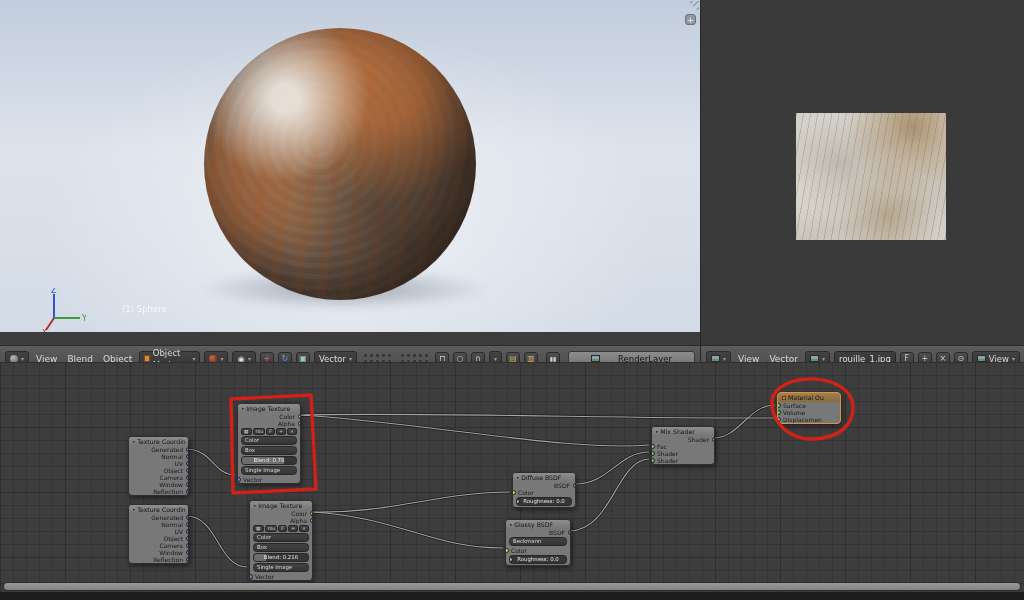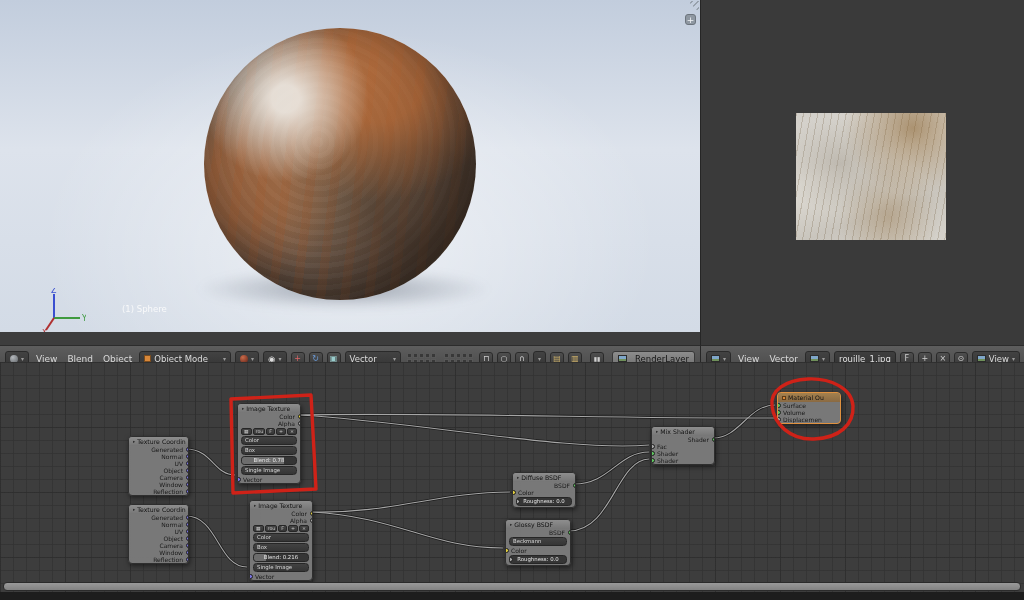--- a/index.html
+++ b/index.html
@@ -37,21 +37,21 @@
     background:linear-gradient(#5d5d5d,#4a4a4a);border-top:1px solid #2c2c2c;border-bottom:1px solid #2c2c2c;}
   #viewport-header{left:0;top:345px;width:700px;}
   #image-header{left:700px;top:345px;width:324px;border-left:1px solid #262626;}
   .menu{color:#d9d9d9;font-size:9px;padding:0 3px;}
   .dd{background:linear-gradient(#424242,#373737);border:1px solid #2a2a2a;border-radius:3px;color:#dcdcdc;
     font-size:8.5px;height:13px;line-height:12px;display:flex;align-items:center;gap:3px;padding:0 4px;}
   .dd .arr{font-size:6px;color:#9a9a9a;}
   .ibtn{background:linear-gradient(#4e4e4e,#3c3c3c);border:1px solid #2a2a2a;border-radius:3px;height:13px;min-width:14px;
     color:#cfcfcf;font-size:8px;line-height:12px;text-align:center;display:flex;align-items:center;justify-content:center;padding:0 2px;box-sizing:border-box;}
   .lightbtn{background:linear-gradient(#8d8d8d,#747474);border:1px solid #383838;border-radius:3px;height:13px;
-    color:#161616;font-size:8.5px;display:flex;align-items:center;gap:8px;padding:0 5px;}
+    color:#161616;font-size:8.5px;display:flex;align-items:center;gap:18px;padding:0 22px;}
   .cube-ico{width:7px;height:7px;background:#d8883a;border:1px solid #7a4c1e;box-sizing:border-box;}
   .sph-ico{width:8px;height:8px;border-radius:50%;background:radial-gradient(circle at 35% 30%, #b5b9bd, #5d6165);}
   .rsph-ico{width:8px;height:8px;border-radius:50%;background:radial-gradient(circle at 35% 30%, #c96b4a, #5e2016);}
   .img-ico{width:9px;height:7px;background:linear-gradient(#7fa6c9 55%, #6f8f5a 55%);border:1px solid #2a2a2a;box-sizing:border-box;}
   .layers{display:grid;grid-template-columns:repeat(5,5px);grid-auto-rows:5px;gap:1px;margin:0 2px;}
   .layers i{background:#383838;border:1px solid #585858;box-sizing:border-box;}
   .namefield{background:linear-gradient(#3e3e3e,#343434);border:1px solid #272727;border-radius:3px;height:13px;
     color:#e0e0e0;font-size:8.5px;display:flex;align-items:center;gap:3px;padding:0 4px;width:104px;}
 
   

